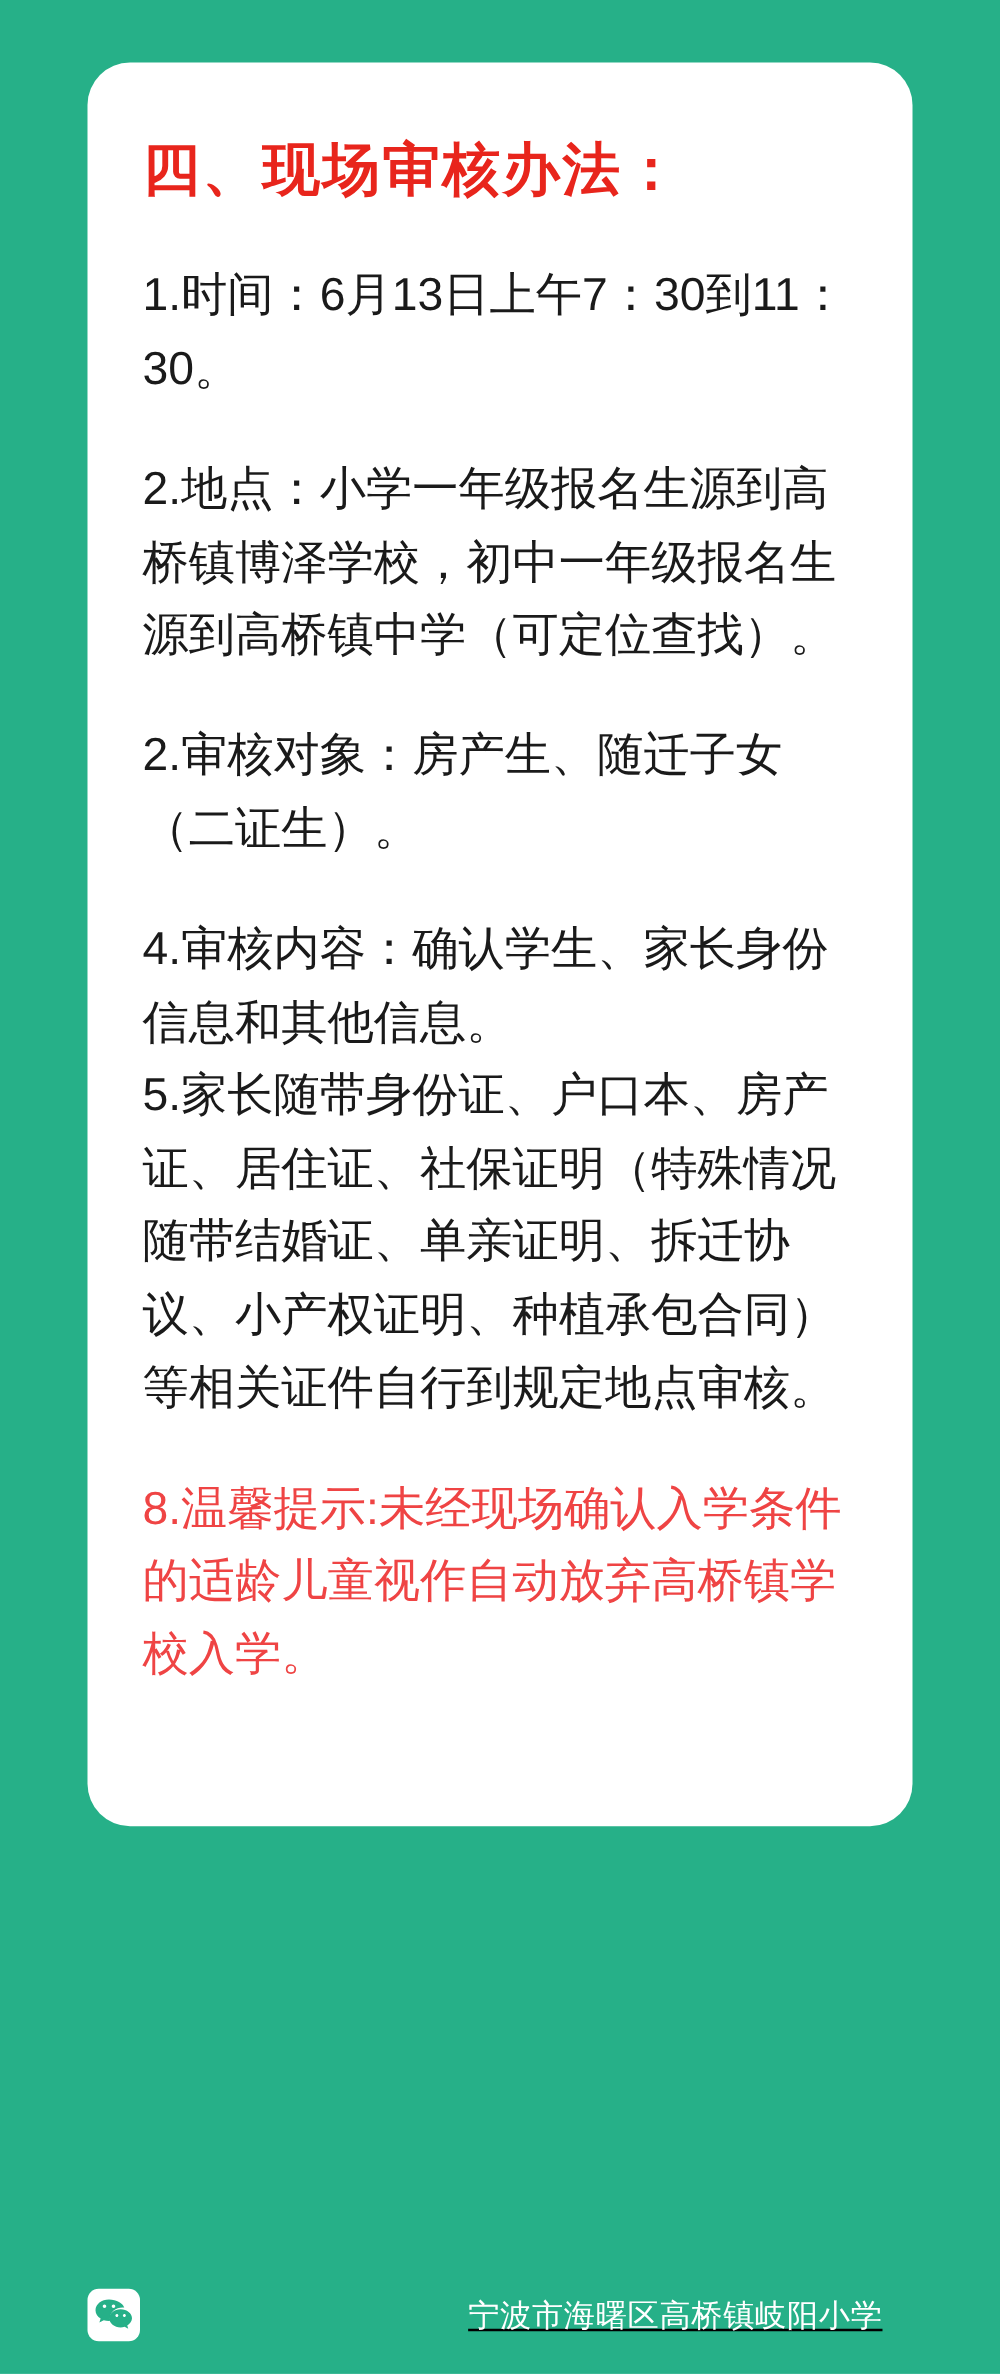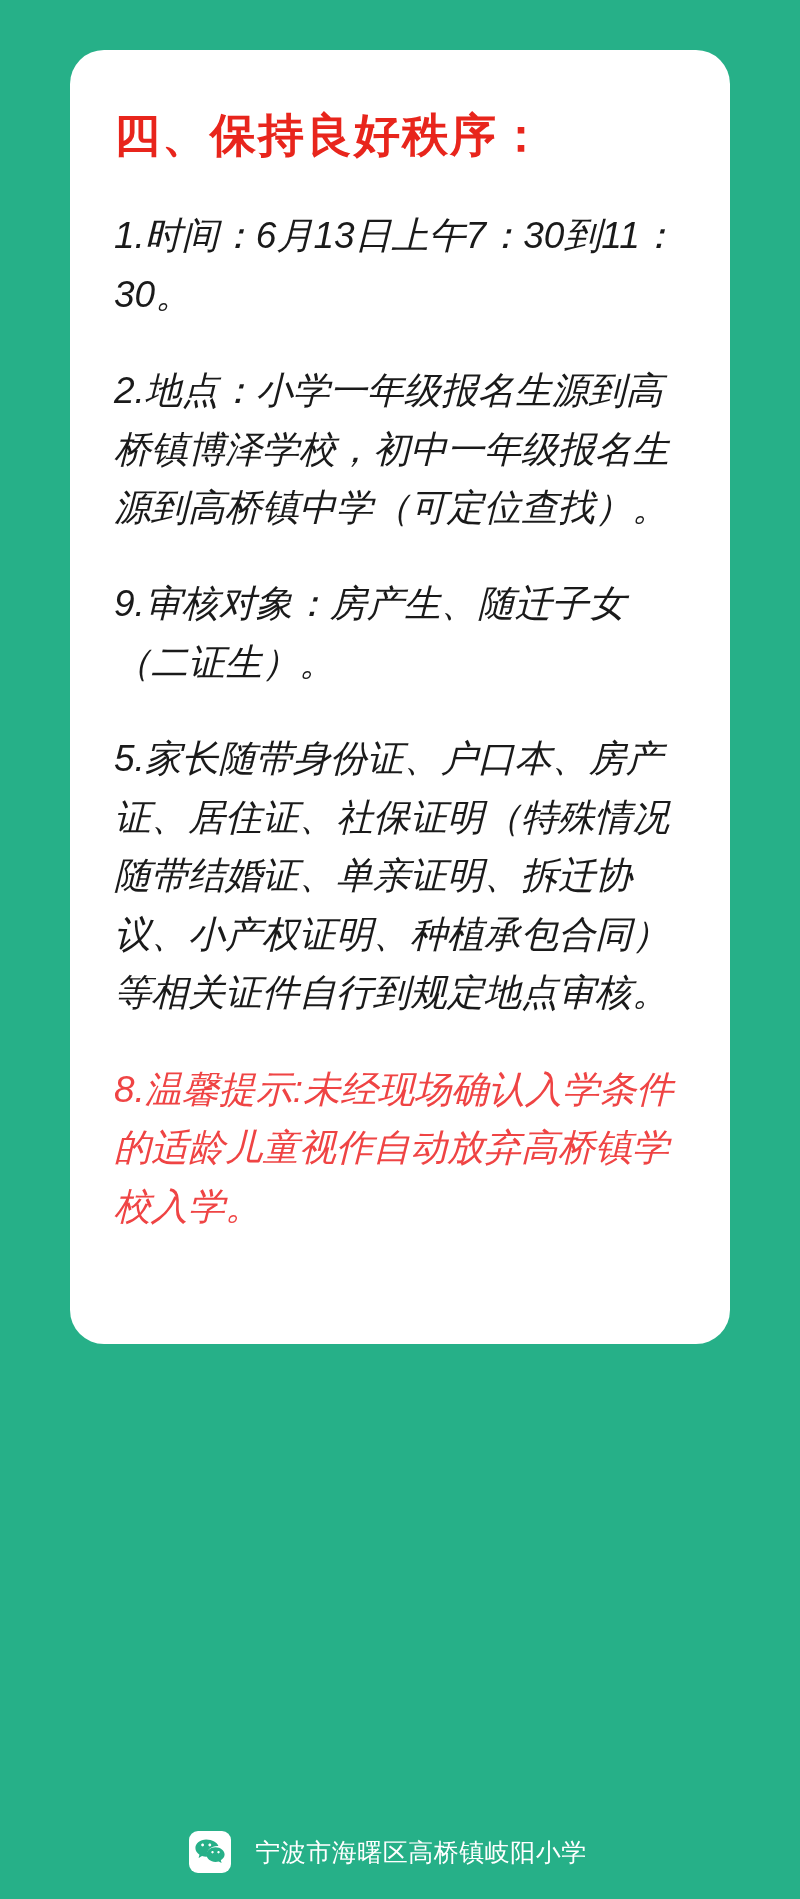--- a/index.html
+++ b/index.html
@@ -36,34 +36,34 @@
     margin: 0 0 44px 0;
     line-height: 1.2;
   }
   .para {
     color: #1a1a1a;
     font-size: 37px;
     line-height: 1.58;
     margin: 0 0 38px 0;
     letter-spacing: 0px;
     word-break: break-all;
-    font-style: italic;
   }
   .para.tight { margin-bottom: 0; }
   .para.highlight {
     color: #ef4444;
   }
   .footer {
     width: 100%;
     margin-top: auto;
     padding: 0 24px 26px 0;
     display: flex;
-    justify-content: center;
+    justify-content: space-between;
     align-items: center;
     gap: 24px;
+    text-decoration: underline;
   }
   .wechat-badge {
     width: 42px;
     height: 42px;
     border-radius: 9px;
     background: #ffffff;
     display: flex;
     align-items: center;
     justify-content: center;
     flex: 0 0 auto;
@@ -75,25 +75,26 @@
     letter-spacing: 0.5px;
     white-space: nowrap;
   }
 </style>
 </head>
 <body>
 
 <div class="poster">
 
   <div class="card">
-    <h1 class="card-title">四、保持良好秩序：</h1>
+    <h1 class="card-title">四、现场审核办法：</h1>
 
     <p class="para">1.时间：6月13日上午7：30到11：30。</p>
     <p class="para">2.地点：小学一年级报名生源到高桥镇博泽学校，初中一年级报名生源到高桥镇中学（可定位查找）。</p>
-    <p class="para">9.审核对象：房产生、随迁子女（二证生）。</p>
+    <p class="para">2.审核对象：房产生、随迁子女（二证生）。</p>
+    <p class="para tight">4.审核内容：确认学生、家长身份信息和其他信息。</p>
     <p class="para">5.家长随带身份证、户口本、房产证、居住证、社保证明（特殊情况随带结婚证、单亲证明、拆迁协议、小产权证明、种植承包合同）等相关证件自行到规定地点审核。</p>
     <p class="para highlight">8.温馨提示:未经现场确认入学条件的适龄儿童视作自动放弃高桥镇学校入学。</p>
   </div>
 
   <div class="footer">
     <span class="wechat-badge">
       <svg width="30" height="26" viewBox="0 0 30 26" aria-hidden="true">
         <path d="M11.2 0.6C5.2 0.6 0.4 4.4 0.4 9.1c0 2.7 1.6 5.1 4.1 6.7l-1 3.1 3.5-1.8c1.3 0.4 2.7 0.6 4.2 0.6 0.3 0 0.7 0 1-0.1-0.2-0.7-0.3-1.4-0.3-2.1 0-4.7 4.6-8.5 10.3-8.5 0.4 0 0.8 0 1.2 0.1C22.4 3.6 17.3 0.6 11.2 0.6z M7.6 7.4c-0.8 0-1.4-0.6-1.4-1.4 0-0.8 0.6-1.4 1.4-1.4 0.8 0 1.4 0.6 1.4 1.4C9 6.8 8.4 7.4 7.6 7.4z M14.8 7.4c-0.8 0-1.4-0.6-1.4-1.4 0-0.8 0.6-1.4 1.4-1.4 0.8 0 1.4 0.6 1.4 1.4C16.2 6.8 15.6 7.4 14.8 7.4z" fill="#26b088"></path>
         <path d="M29.6 15.6c0-4-4.1-7.3-9.1-7.3-5 0-9.1 3.3-9.1 7.3 0 4 4.1 7.3 9.1 7.3 1.1 0 2.2-0.2 3.2-0.5l2.9 1.5-0.8-2.6C28 19.9 29.6 17.9 29.6 15.6z M17.5 14.5c-0.6 0-1.2-0.5-1.2-1.2 0-0.6 0.5-1.2 1.2-1.2 0.6 0 1.2 0.5 1.2 1.2C18.7 14 18.1 14.5 17.5 14.5z M23.5 14.5c-0.6 0-1.2-0.5-1.2-1.2 0-0.6 0.5-1.2 1.2-1.2 0.6 0 1.2 0.5 1.2 1.2C24.7 14 24.1 14.5 23.5 14.5z" fill="#26b088"></path>
       </svg>

